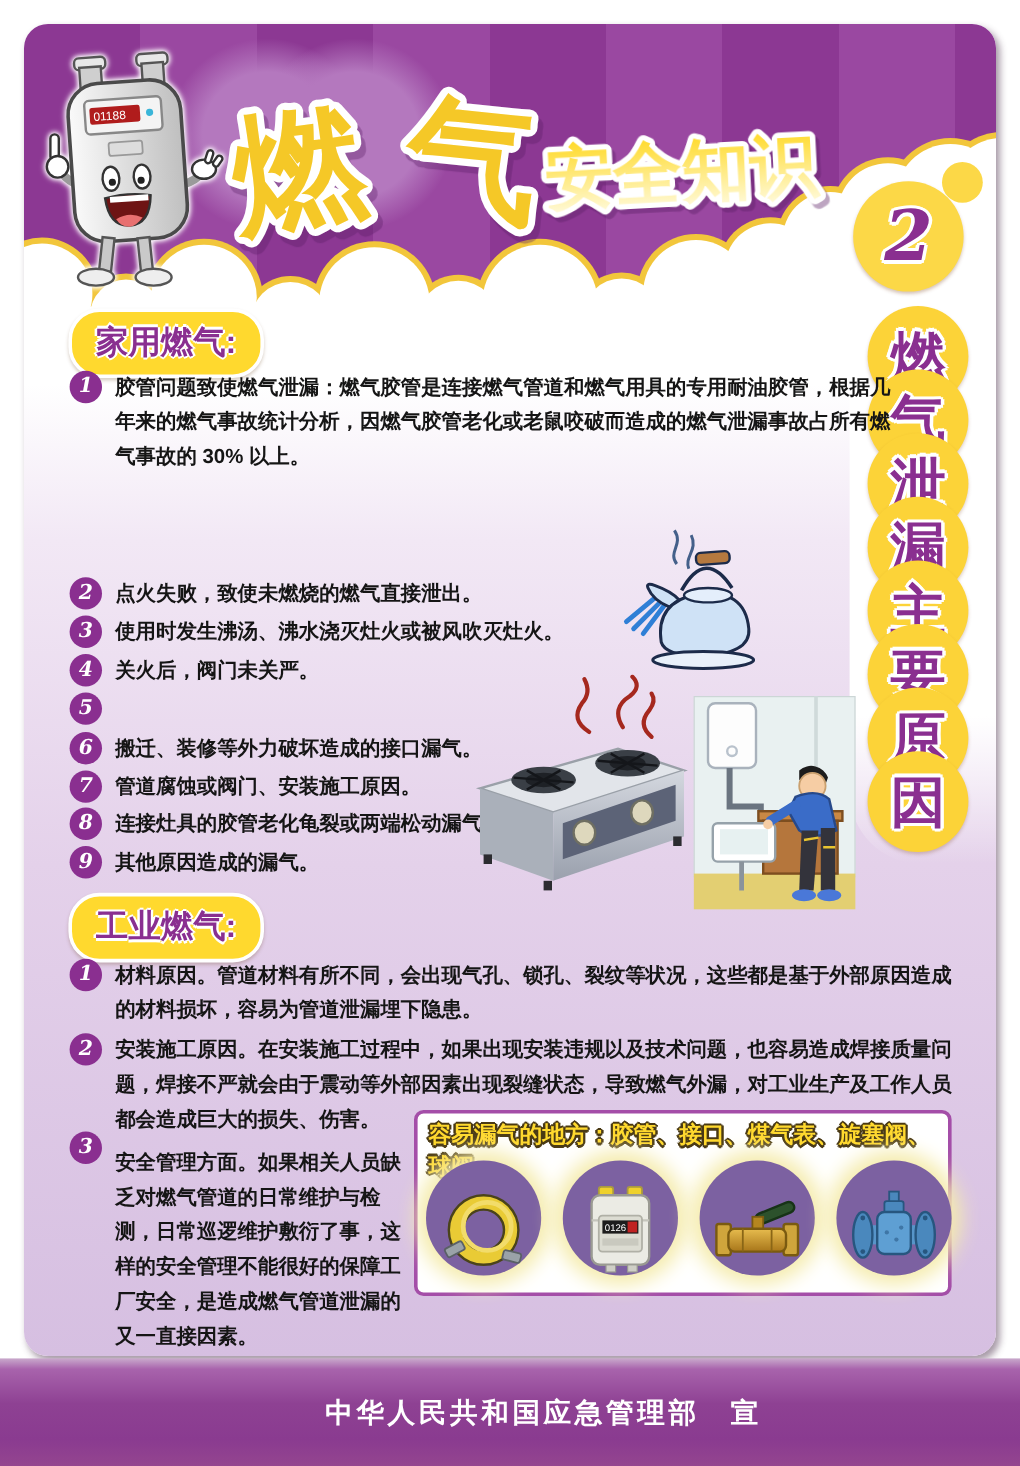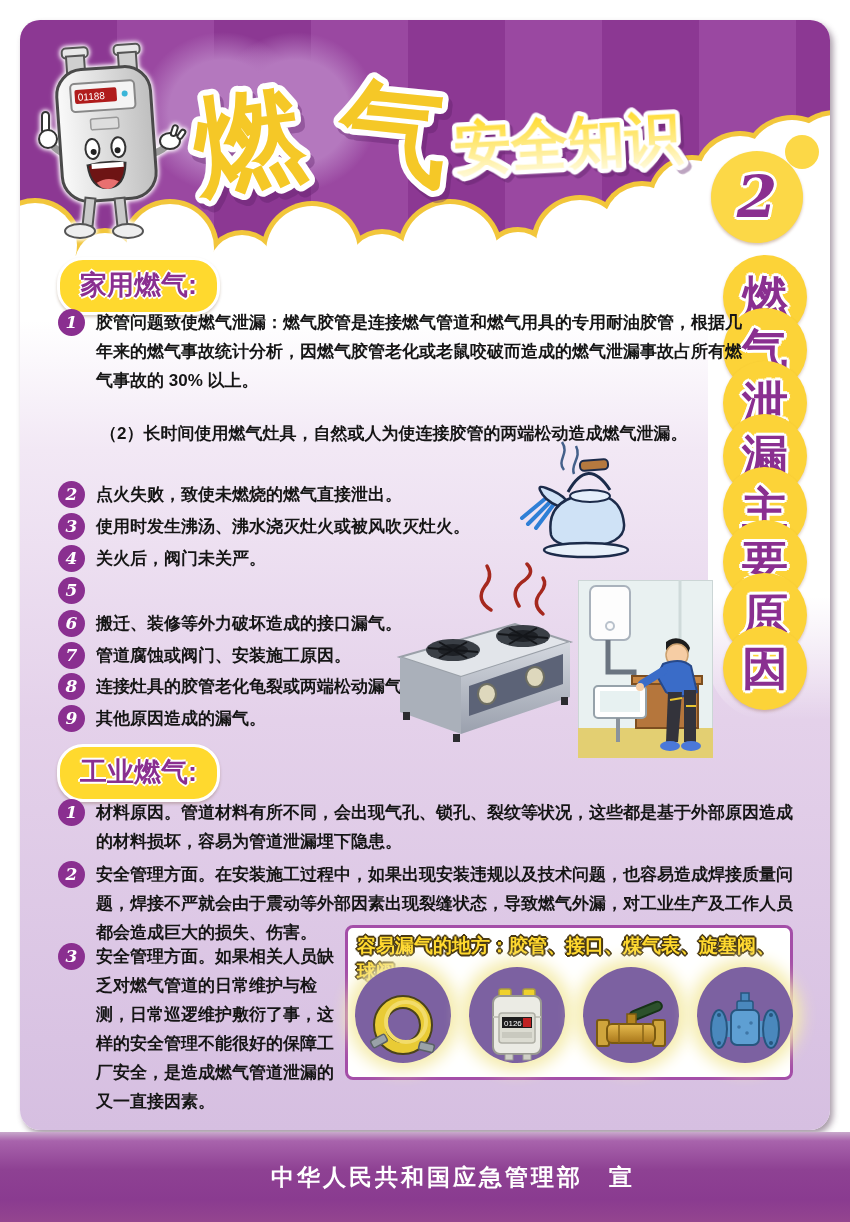--- a/index.html
+++ b/index.html
@@ -39,21 +39,21 @@
   .pill{position:absolute;left:37px;padding:7px 20px 9px 20px;background:#ffd92e;border:3px solid #fff;
     border-radius:26px;font-size:27px;font-weight:bold;color:#8a2f90;box-shadow:0 2px 3px rgba(100,60,20,.25);
     text-shadow:-2px 0 0 #fff,2px 0 0 #fff,0 -2px 0 #fff,0 2px 0 #fff,-1px -1px 0 #fff,1px 1px 0 #fff;}
 
   
   .item{position:absolute;left:38px;display:flex;gap:11px;align-items:flex-start;}
   .badge{flex:0 0 auto;width:27px;height:27px;border-radius:50%;background:#8a2f90;color:#fff;
     text-align:center;line-height:27px;font-family:"DejaVu Serif",serif;font-style:italic;
     font-weight:bold;font-size:17px;margin-top:1px;}
   .itext{font-size:17px;line-height:29px;font-weight:bold;color:#151515;}
-  .w648{width:648px;} .w700{width:700px;} .w240{width:240px;}
+  .w648{width:648px;} .w700{width:700px;} .w240{width:240px;margin-top:12px;}
   .subitem{position:absolute;left:80px;font-size:17px;font-weight:bold;color:#151515;}
 
   
   .leak-box{position:absolute;left:325px;top:905px;width:448px;height:155px;background:#fff;
     border:3px solid #a44ea8;border-radius:8px;box-sizing:border-box;}
   .leak-caption{position:absolute;left:9px;top:5px;font-size:19px;font-weight:bold;color:#ffd92e;
     text-shadow:1px 1px 0 #4a3a15,-1px 1px 0 #4a3a15,1px -1px 0 #4a3a15,-1px -1px 0 #4a3a15,
     2px 0 0 #4a3a15,-2px 0 0 #4a3a15,0 2px 0 #4a3a15,0 -2px 0 #4a3a15;}
   .leak-circle{position:absolute;top:39px;width:96px;height:96px;border-radius:50%;background:#7c61a1;
     box-shadow:0 0 16px 8px #f5ecae;display:flex;align-items:flex-end;justify-content:center;}
@@ -191,21 +191,20 @@
       <div class="chain-circle" style="top:553px;">原</div>
       <div class="chain-circle" style="top:606px;">因</div>
     </div>
 
     <div class="pill" style="top:237px;">家用燃气:</div>
 
     <div class="item" style="top:288px;">
       <span class="badge">1</span>
       <div class="itext w648">胶管问题致使燃气泄漏：燃气胶管是连接燃气管道和燃气用具的专用耐油胶管，根据几年来的燃气事故统计分析，因燃气胶管老化或老鼠咬破而造成的燃气泄漏事故占所有燃气事故的 30% 以上。</div>
     </div>
-    <div class="subitem" style="top:402px;">（2）长时间使用燃气灶具，自然或人为使连接胶管的两端松动造成燃气泄漏。</div>
 
     <div class="item" style="top:460px;">
       <span class="badge">2</span>
       <div class="itext">点火失败，致使未燃烧的燃气直接泄出。</div>
     </div>
     <div class="item" style="top:492px;">
       <span class="badge">3</span>
       <div class="itext">使用时发生沸汤、沸水浇灭灶火或被风吹灭灶火。</div>
     </div>
     <div class="item" style="top:524px;">
@@ -298,21 +297,21 @@
     </svg>
 
     <div class="pill" style="top:724px;">工业燃气:</div>
 
     <div class="item" style="top:778px;">
       <span class="badge">1</span>
       <div class="itext w700">材料原因。管道材料有所不同，会出现气孔、锁孔、裂纹等状况，这些都是基于外部原因造成的材料损坏，容易为管道泄漏埋下隐患。</div>
     </div>
     <div class="item" style="top:840px;">
       <span class="badge">2</span>
-      <div class="itext w700">安全管理方面。在安装施工过程中，如果出现安装违规以及技术问题，也容易造成焊接质量问题，焊接不严就会由于震动等外部因素出现裂缝状态，导致燃气外漏，对工业生产及工作人员都会造成巨大的损失、伤害。</div>
+      <div class="itext w700">安装施工原因。在安装施工过程中，如果出现安装违规以及技术问题，也容易造成焊接质量问题，焊接不严就会由于震动等外部因素出现裂缝状态，导致燃气外漏，对工业生产及工作人员都会造成巨大的损失、伤害。</div>
     </div>
     <div class="item" style="top:922px;">
       <span class="badge">3</span>
       <div class="itext w240">安全管理方面。如果相关人员缺乏对燃气管道的日常维护与检测，日常巡逻维护敷衍了事，这样的安全管理不能很好的保障工厂安全，是造成燃气管道泄漏的又一直接因素。</div>
     </div>
 
     <div class="leak-box">
       <div class="leak-caption">容易漏气的地方：胶管、接口、煤气表、旋塞阀、球阀。</div>
 
       <div class="leak-circle" style="left:7px;">

